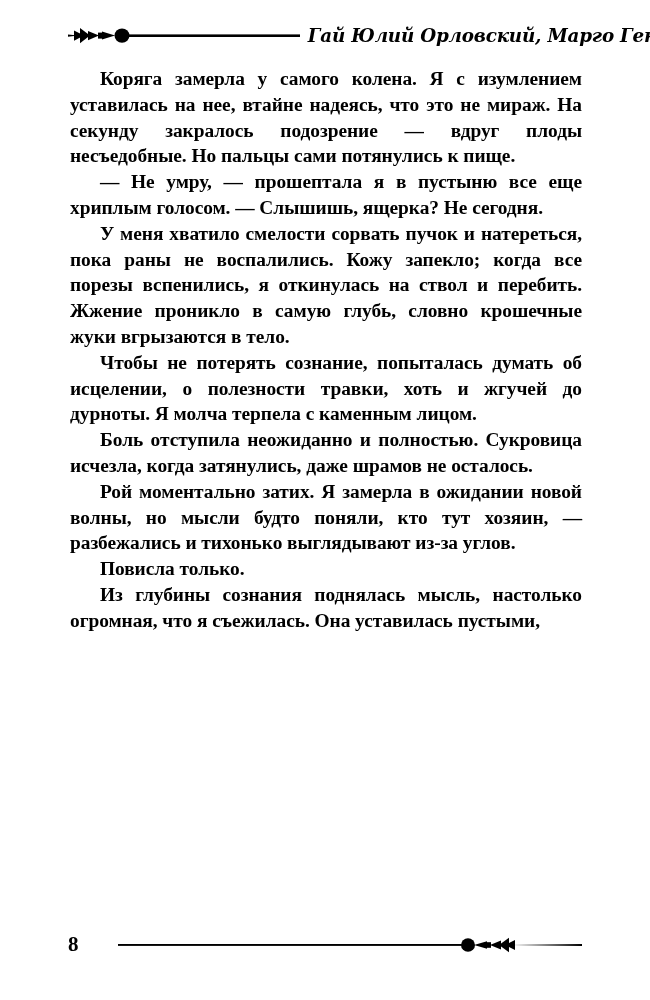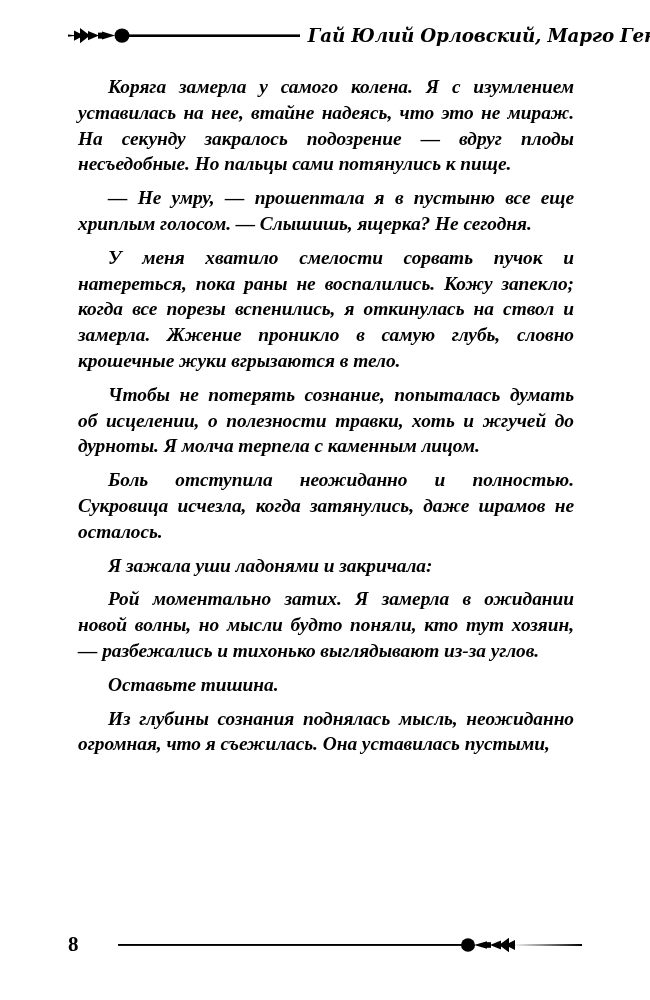--- a/index.html
+++ b/index.html
@@ -59,31 +59,30 @@
   }
 
   
   .body-col {
     position: absolute;
     left: 70px;
     top: 66px;
     width: 512px;
   }
   .para {
-    margin: 8px;
+    margin: 0;
     font-family: "Liberation Serif", "DejaVu Serif", serif;
     font-weight: 700;
     font-size: 19.4px;
     line-height: 25.8px;
     text-align: justify;
     text-indent: 30px;
     hyphens: manual;
     word-spacing: 0px;
     letter-spacing: -0.05px;
-    font-style: italic;
   }
   .para:last-child { text-align: justify; }
 
   
   .para { text-align-last: left; }
 
   
   .footer {
     position: absolute;
     left: 0;
@@ -130,27 +129,26 @@
 
       <path d="M10 11.6 L0 10.4 L0 12.8 Z" fill="#000"></path>
     </svg>
 
     <div class="header-title">Гай Юлий Орловский, Марго Генер</div>
   </div>
 
   <div class="body-col">
     <p class="para">Коряга замерла у самого колена. Я с изумлением уставилась на нее, втайне надеясь, что это не мираж. На секунду закралось подозрение — вдруг плоды несъедобные. Но пальцы сами потянулись к пище.</p>
     <p class="para">— Не умру, — прошептала я в пустыню все еще хриплым голосом. — Слышишь, ящерка? Не сегодня.</p>
-    <p class="para">У меня хватило смелости сорвать пучок и натереться, пока раны не воспалились. Кожу запекло; когда все порезы вспенились, я откинулась на ствол и замерла. Жжение проникло в самую глубь, словно крошечные жуки вгрызаются в тело.</p>
+    <p class="para">У меня хватило смелости сорвать пучок и натереться, пока раны не воспалились. Кожу запекло; когда все порезы вспенились, я откинулась на ствол и перебить. Жжение проникло в самую глубь, словно крошечные жуки вгрызаются в тело.</p>
     <p class="para">Чтобы не потерять сознание, попыталась думать об исцелении, о полезности травки, хоть и жгучей до дурноты. Я молча терпела с каменным лицом.</p>
     <p class="para">Боль отступила неожиданно и полностью. Сукровица исчезла, когда затянулись, даже шрамов не осталось.</p>
-    <p class="para">Я зажала уши ладонями и закричала:</p>
     <p class="para">Рой моментально затих. Я замерла в ожидании новой волны, но мысли будто поняли, кто тут хозяин, — разбежались и тихонько выглядывают из-за углов.</p>
-    <p class="para">Оставьте тишина.</p>
-    <p class="para">Из глубины сознания поднялась мысль, неожиданно огромная, что я съежилась. Она уставилась пустыми,</p>
+    <p class="para">Повисла только.</p>
+    <p class="para">Из глубины сознания поднялась мысль, настолько огромная, что я съежилась. Она уставилась пустыми,</p>
   </div>
 
   <div class="footer">
 
     <div class="folio">8</div>
 
     <svg class="footer-orn" viewBox="0 0 464 22" preserveAspectRatio="none">
 
       <rect x="0" y="10.0" width="346" height="1.9" fill="#000"></rect>
 

